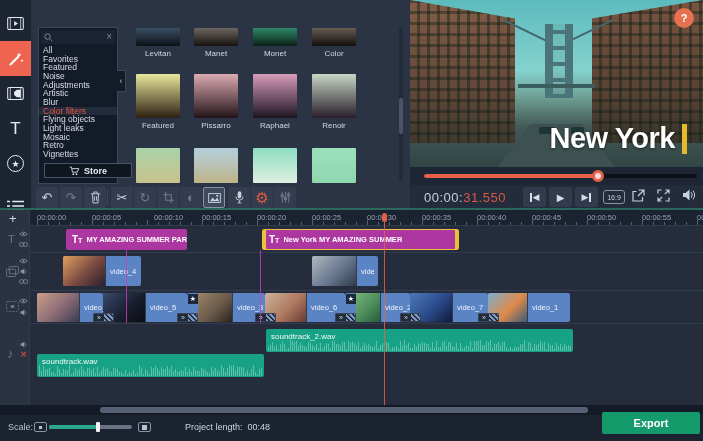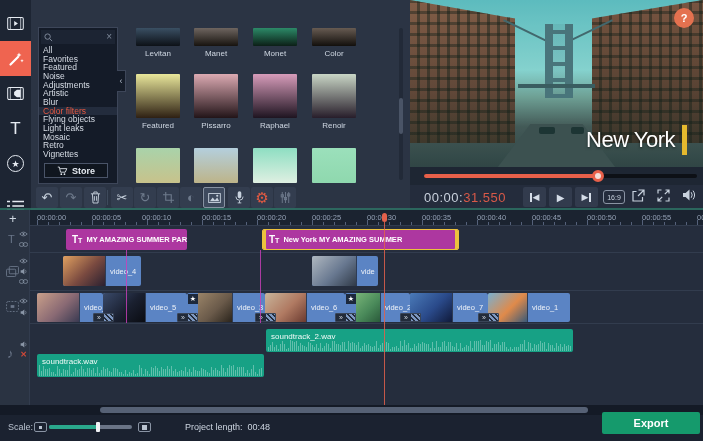--- a/index.html
+++ b/index.html
@@ -14,21 +14,21 @@
   .sticker-circle{width:17px;height:17px;border:1.4px solid #e6ebf2;border-radius:50%;display:flex;align-items:center;justify-content:center;font-size:9px;color:#e6ebf2}
 
   
   #filters-panel{position:absolute;left:31px;top:0;width:379px;height:185px;background:#2b3444;z-index:5}
   #filters-title{position:absolute;left:0;top:5px;width:100%;text-align:center;font-size:15px;font-weight:600;color:#e4e9f0}
   #cat-panel{position:absolute;left:7px;top:27px;width:80px;height:157px;background:#141b28;border:1px solid #3d4659}
   #search-row{position:absolute;left:2px;top:2px;width:74px;height:14px;background:#1c2433;display:flex;align-items:center;justify-content:space-between;padding:0 3px}
   #cat-list{list-style:none;position:absolute;left:0;top:18px;width:78px}
   #cat-list li{font-size:8.5px;line-height:8.65px;padding-left:4px;color:#d7dde6;white-space:nowrap;cursor:default}
   #cat-list li.sel{color:#e85840;background:#232c3d}
-  #store-btn{position:absolute;left:5px;bottom:5px;width:64px;height:15px;border:1px solid #4a5468;display:flex;align-items:center;justify-content:center;gap:4px;font-size:9px;font-weight:700;color:#e6ebf2;background:#10161f}
+  #store-btn{position:absolute;left:5px;bottom:5px;width:88px;height:15px;border:1px solid #4a5468;display:flex;align-items:center;justify-content:center;gap:4px;font-size:9px;font-weight:700;color:#e6ebf2;background:#10161f}
   #collapse-tab{position:absolute;left:86px;top:70px;width:9px;height:22px;background:#141b28;border:1px solid #3d4659;border-left:none;display:flex;align-items:center;justify-content:center;font-size:9px;color:#aeb8c6}
   .fcard{position:absolute;width:44px}
   .fthumb{width:44px;border-radius:1px}
   .flabel{margin-top:3px;text-align:center;font-size:8px;color:#cfd7e2;white-space:nowrap}
   #filters-scrollbar{position:absolute;left:368px;top:28px;width:4px;height:152px;background:#222a38;border-radius:2px}
   #filters-scrollbar .sthumb{position:absolute;left:0;top:70px;width:4px;height:36px;background:#4a5466;border-radius:2px}
 
   
   #preview{position:absolute;left:410px;top:0;width:293px;height:167px;overflow:hidden;background:linear-gradient(180deg,#6ac4cd 0%,#9adfe0 42%,#7fa49c 58%,#4b4f52 76%,#35383d 100%)}
   .bldg{position:absolute;top:0;bottom:24px}
@@ -36,21 +36,21 @@
   #bldg-r{right:0;width:38%;background:repeating-linear-gradient(0deg,transparent 0 8px,rgba(16,10,8,.42) 8px 11px),repeating-linear-gradient(90deg,transparent 0 7px,rgba(28,18,14,.5) 7px 10px),linear-gradient(180deg,#8a4a38,#643428 65%,#40241d);clip-path:polygon(0 13%,100% 0,100% 100%,0 100%)}
   #tower{position:absolute;left:46%;top:24px;width:28px;height:74px;border-left:8px solid #53707e;border-right:8px solid #53707e;background:repeating-linear-gradient(0deg,#53707e 0 4px,rgba(83,112,126,.15) 4px 16px)}
   #deck{position:absolute;left:37%;top:84px;width:26%;height:4px;background:#41545e}
   .cable{position:absolute;top:30px;width:50px;height:2px;background:#4b616d}
   #cable-l{left:31%;transform:rotate(26deg)}
   #cable-r{left:53%;transform:rotate(-26deg)}
   #street{position:absolute;left:30%;bottom:0;width:40%;height:26%;background:#43464b;clip-path:polygon(28% 0,72% 0,100% 100%,0 100%)}
   .carshape{position:absolute;bottom:20%;width:16px;height:7px;background:#1e2429;border-radius:2px}
   #tint{position:absolute;inset:0;background:rgba(22,142,112,.16)}
   #title-overlay{position:absolute;right:10px;bottom:12px;display:flex;align-items:center;z-index:3}
-  #ny-text{font-size:22px;font-weight:400;color:#fff;letter-spacing:-.5px;text-shadow:0 1px 3px rgba(0,0,0,.55)}
+  #ny-text{font-size:29px;font-weight:700;color:#fff;letter-spacing:-.5px;text-shadow:0 1px 3px rgba(0,0,0,.55)}
   #ny-bar{width:5px;height:30px;background:#e5b92e;margin:0 6px 0 7px}
   #ny-sub{font-size:10px;font-weight:700;color:#fff;line-height:1.2;text-shadow:0 1px 2px rgba(0,0,0,.5)}
   #help-btn{position:absolute;top:8px;right:9px;width:20px;height:20px;border-radius:50%;background:#e4714f;color:#fff;font-size:11px;font-weight:700;display:flex;align-items:center;justify-content:center;z-index:4}
 
   
   #seek-row{position:absolute;left:410px;top:167px;width:293px;height:18px;background:#1e2633}
   #seek-track{position:absolute;left:14px;top:7px;width:273px;height:4px;background:#0d1016;border-radius:2px}
   #seek-fill{position:absolute;left:0;top:0;height:4px;width:174px;background:#e8604a;border-radius:2px}
   #seek-handle{position:absolute;left:168px;top:-4px;width:12px;height:12px;border-radius:50%;background:#f2ded8;border:3px solid #e8604a}
 
@@ -386,21 +386,21 @@
         <div class="tick" style="left: 59px; height: 3px;"></div>
         <div class="tick" style="left: 70px; height: 3px;"></div>
         <div class="tick" style="left: 81px; height: 3px;"></div>
         <div class="tick" style="left: 92px; height: 5px;"></div>
         <div class="rlabel" style="left: 92px;">00:00:05</div>
         <div class="tick" style="left: 103px; height: 3px;"></div>
         <div class="tick" style="left: 114px; height: 3px;"></div>
         <div class="tick" style="left: 125px; height: 3px;"></div>
         <div class="tick" style="left: 136px; height: 3px;"></div>
         <div class="tick" style="left: 147px; height: 5px;"></div>
-        <div class="rlabel" style="left: 142px;">00:00:10</div>
+        <div class="rlabel" style="left: 154px;">00:00:10</div>
         <div class="tick" style="left: 158px; height: 3px;"></div>
         <div class="tick" style="left: 169px; height: 3px;"></div>
         <div class="tick" style="left: 180px; height: 3px;"></div>
         <div class="tick" style="left: 191px; height: 3px;"></div>
         <div class="tick" style="left: 202px; height: 5px;"></div>
         <div class="rlabel" style="left: 202px;">00:00:15</div>
         <div class="tick" style="left: 213px; height: 3px;"></div>
         <div class="tick" style="left: 224px; height: 3px;"></div>
         <div class="tick" style="left: 235px; height: 3px;"></div>
         <div class="tick" style="left: 246px; height: 3px;"></div>

